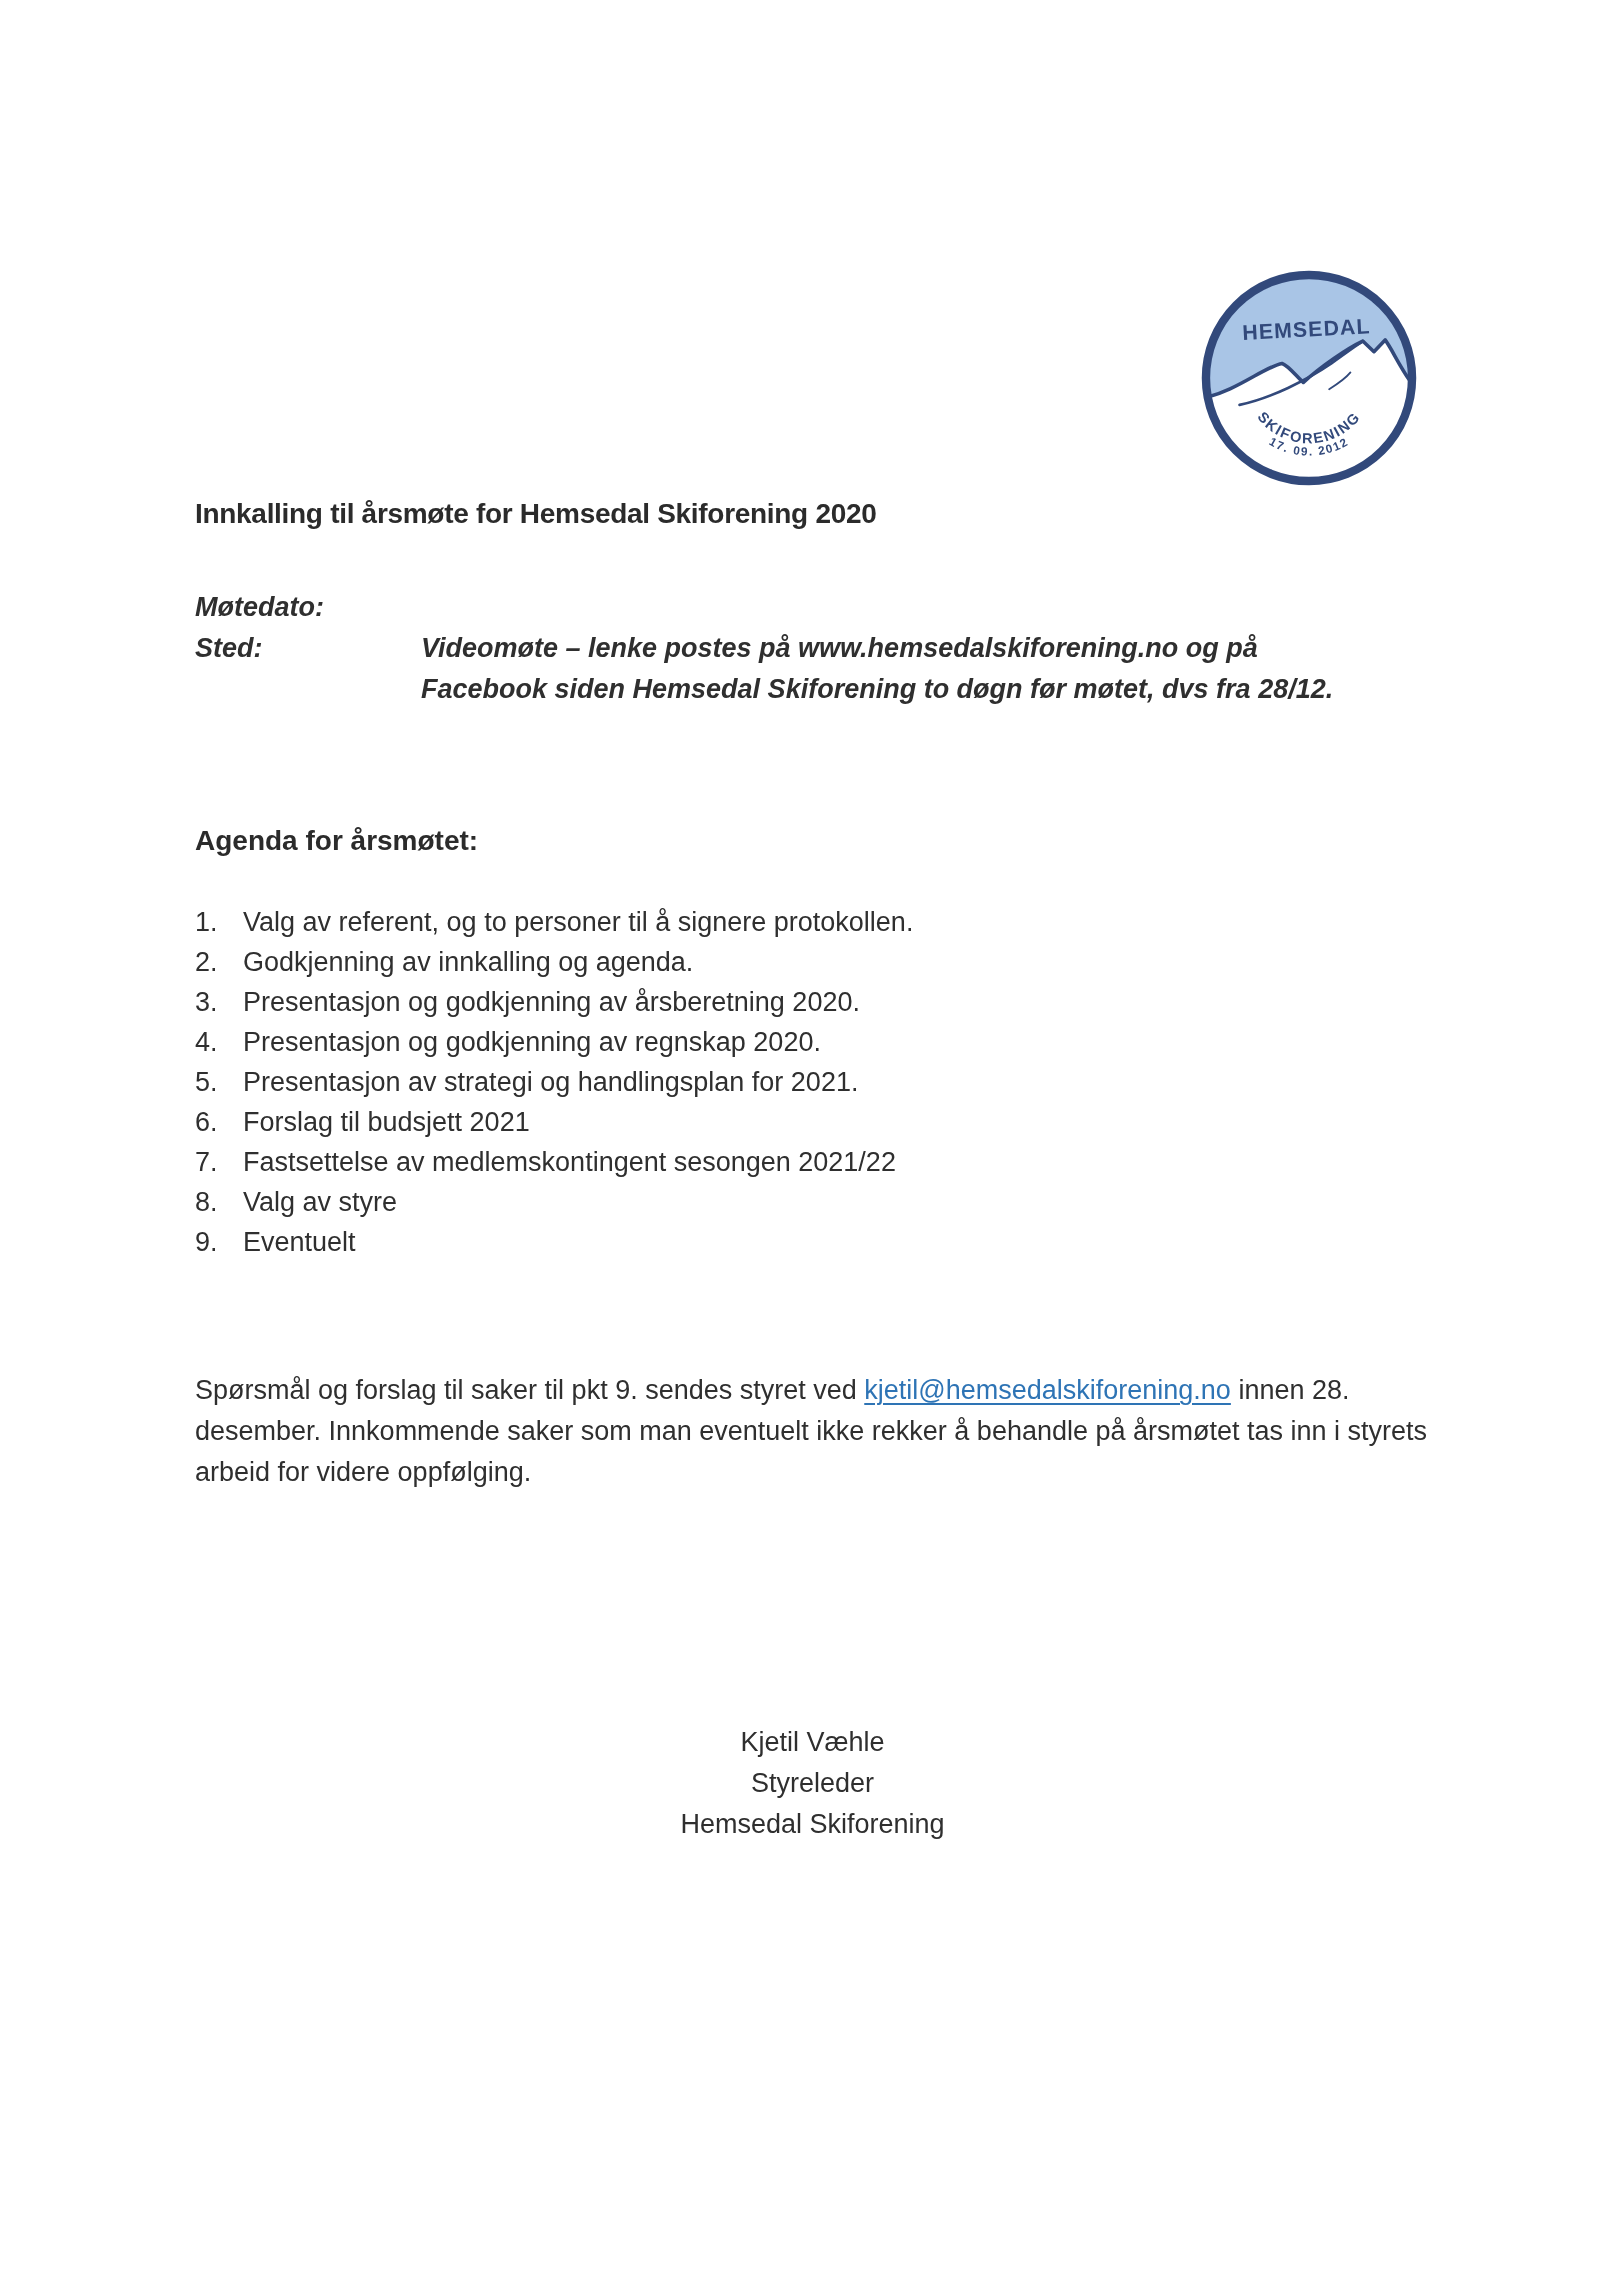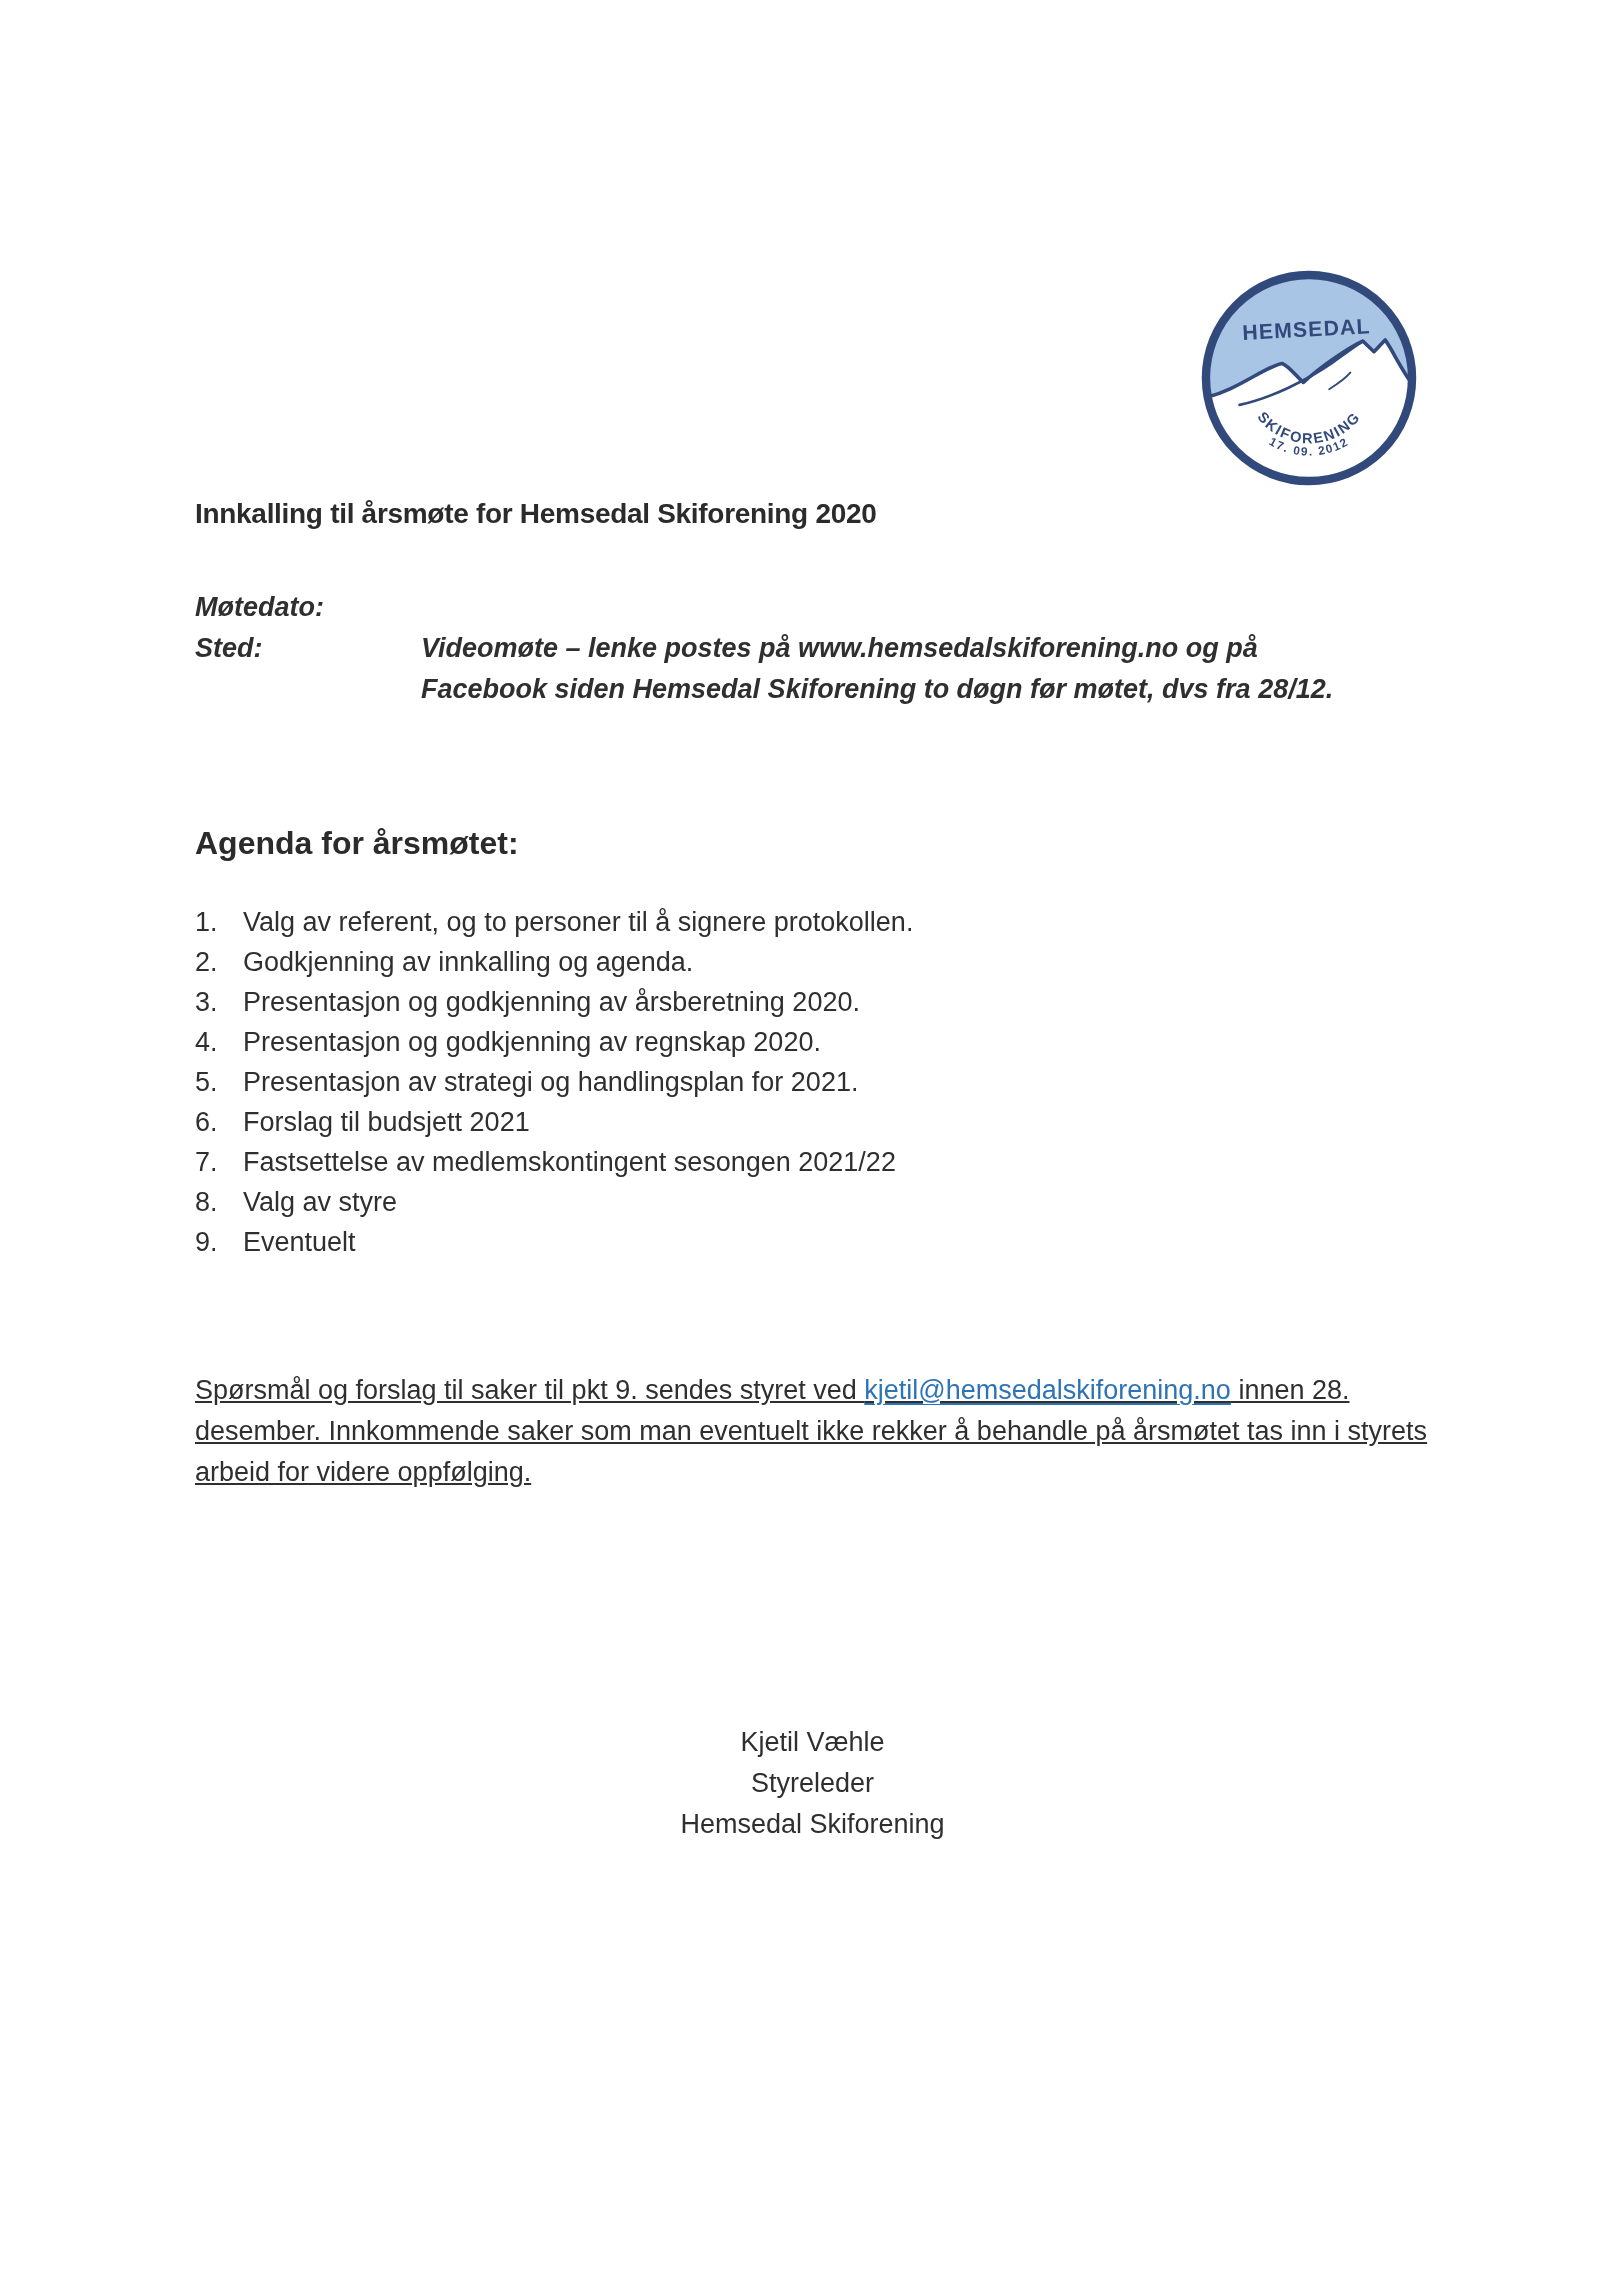--- a/index.html
+++ b/index.html
@@ -71,21 +71,21 @@
   .meta-row { display: flex; align-items: flex-start; }
   .meta-label { width: 226px; flex: 0 0 226px; }
   .meta-value { white-space: nowrap; }
 
   
   .agenda-heading {
     position: absolute;
     left: 195px;
     top: 825px;
     margin: 0;
-    font-size: 32px;
+    font-size: 28px;
     font-weight: 700;
     color: #2b2b2b;
   }
   .agenda-list {
     position: absolute;
     left: 195px;
     top: 902px;
     margin: 0;
     padding: 0;
     list-style: none;
@@ -97,21 +97,20 @@
 
   
   .question {
     position: absolute;
     left: 195px;
     top: 1370px;
     width: 1279px;
     margin: 0;
     font-size: 27px;
     line-height: 41px;
-    text-decoration: underline;
   }
   .email {
     color: #2e74b5;
     text-decoration: underline;
     text-decoration-thickness: 1.8px;
     text-underline-offset: 4.4px;
     cursor: pointer;
   }
 
   

